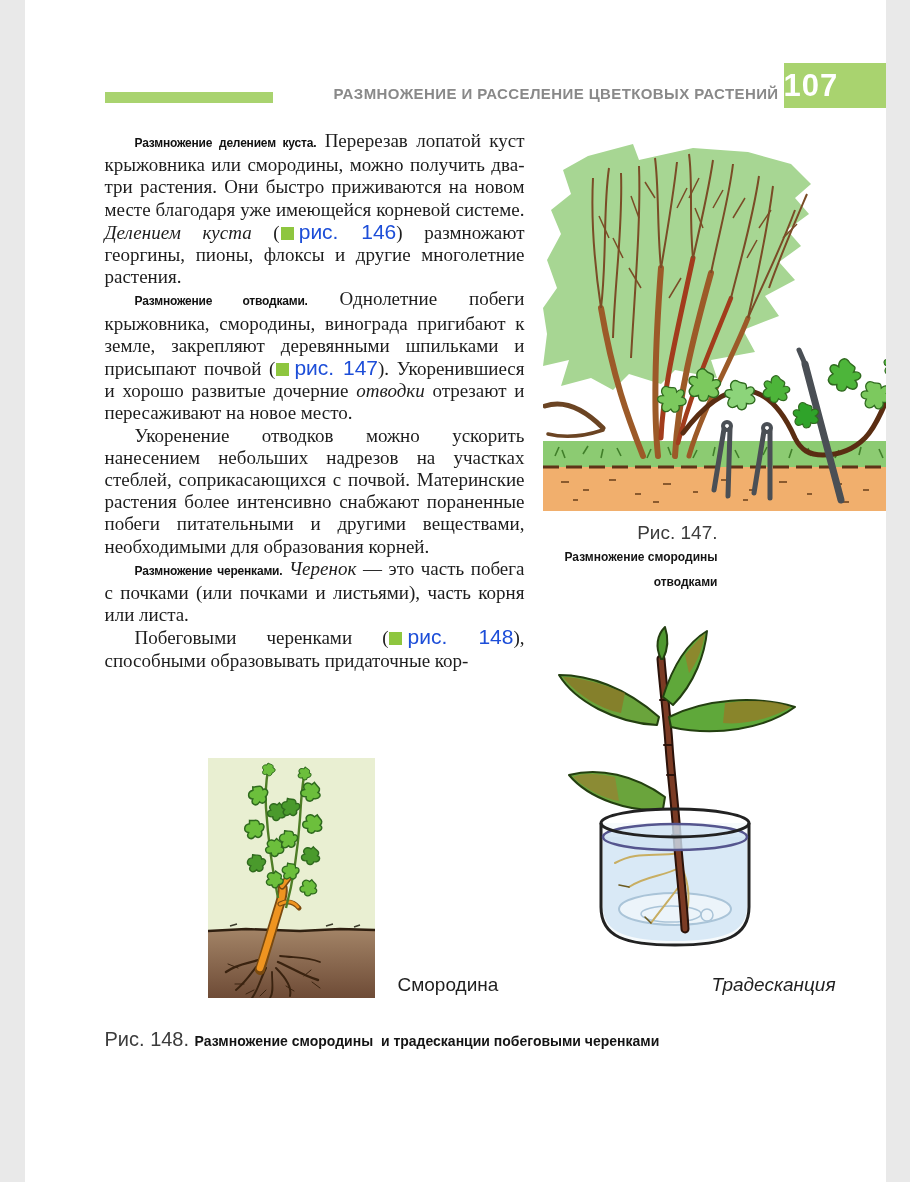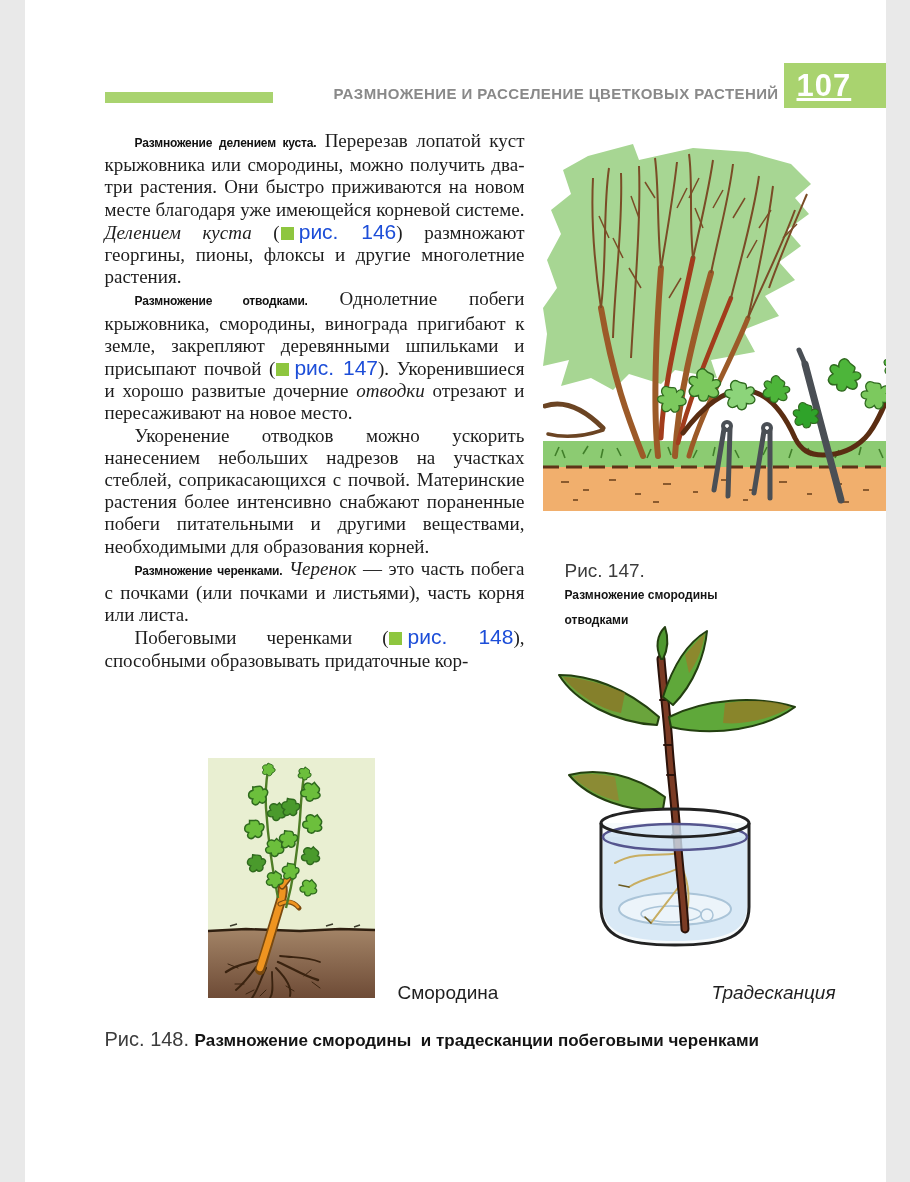--- a/index.html
+++ b/index.html
@@ -7,44 +7,44 @@
     --figref-green:#8ec63f;
   }
   *{box-sizing:border-box;margin:0;padding:0;}
   body{background:#e9e9e9;font-family:"Liberation Sans",sans-serif;}
   .page{position:relative;width:861px;height:1182px;background:#ffffff;margin:0 auto;overflow:hidden;}
 
   
   .hdr-bar{position:absolute;left:80px;top:92px;width:168px;height:11px;background:var(--accent);}
   .hdr-title{position:absolute;right:107px;top:85px;font-size:15px;letter-spacing:.4px;color:#898989;font-weight:bold;}
   .hdr-badge{position:absolute;right:0;top:63px;width:102px;height:45px;background:var(--accent);
-             color:#ffffff;font-size:31px;font-weight:bold;line-height:45px;padding-left:13px;letter-spacing:1px;text-decoration:underline;}
+             color:#ffffff;font-size:31px;font-weight:bold;line-height:45px;letter-spacing:1px;}
 
   
   .textcol{position:absolute;left:80px;top:130px;width:420px;
            font-family:"Liberation Serif",serif;font-size:19px;line-height:22.2px;color:#1d1d1d;
            text-align:justify;}
   .para{text-indent:30px;}
   .lead{font-family:"Liberation Sans",sans-serif;font-weight:bold;font-size:12px;letter-spacing:-.2px;color:#111;}
   .it{font-style:italic;}
   .figref{font-family:"Liberation Sans",sans-serif;font-size:21px;color:#1d4ed8;white-space:nowrap;}
   .figsq{display:inline-block;width:13px;height:13px;background:var(--figref-green);margin:0 5px 0 1px;vertical-align:-1px;}
 
   
-  .cap147{position:absolute;left:540px;top:558px;line-height:25px;}
+  .cap147{position:absolute;left:540px;top:520px;line-height:25px;text-align:right;}
   .figno{font-size:19px;color:#3c3c3c;}
   .capbold{font-size:12px;font-weight:bold;color:#141414;}
 
   
-  .lbl{position:absolute;font-size:19px;color:#1f1f1f;margin-top:8px;}
+  .lbl{position:absolute;font-size:19px;color:#1f1f1f;}
   .lbl-smorodina{left:373px;top:974px;}
   .lbl-tradescantia{left:687px;top:974px;font-style:italic;}
   .cap148{position:absolute;left:80px;top:1028px;font-size:20px;white-space:pre-wrap;}
   .cap148 .figno{font-size:20px;margin-top:16px;}
-  .cap148 .capbold{font-size:17px;margin-top:22px;}
+  .cap148 .capbold{font-size:14px;margin-top:22px;}
 
   .illus{position:absolute;display:block;}
   .illus-147{left:518px;top:138px;}
   .illus-cutting{left:183px;top:758px;}
   .illus-trad{left:530px;top:625px;}
 </style>
 </head>
 <body>
 
 <div class="page">

